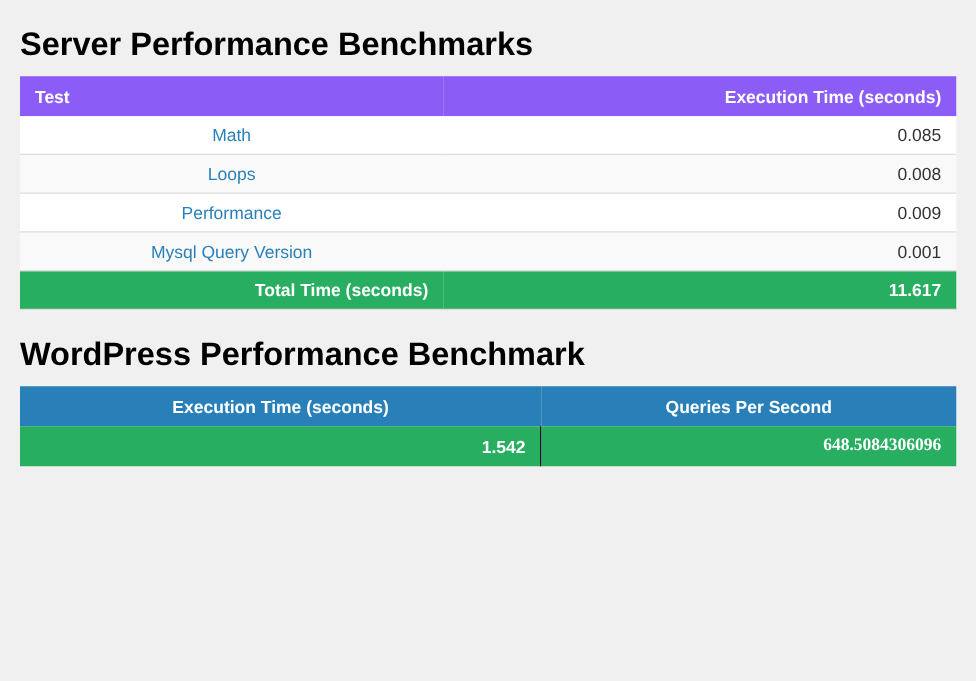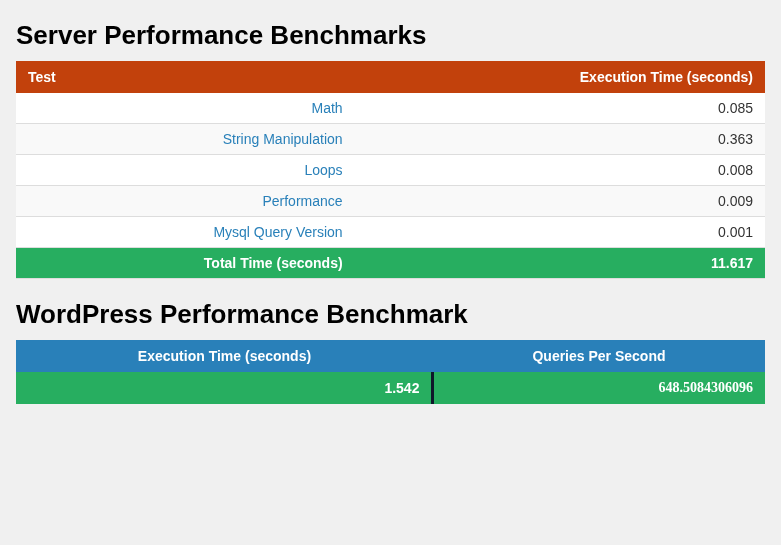--- a/index.html
+++ b/index.html
@@ -24,21 +24,21 @@
       margin-top: 4px;
     }
 
     .benchmark-table {
       width: 100%;
       border-collapse: collapse;
       margin-bottom: 20px;
     }
 
     .benchmark-table th {
-      background-color: #c2410c;
+      background-color: #8b5cf6;
       color: #fff;
       font-weight: bold;
       padding: 8px 12px;
       font-size: 14px;
     }
 
     .benchmark-table th.left {
       text-align: left;
     }
 
@@ -48,21 +48,21 @@
 
     .benchmark-table td {
       padding: 7px 12px;
       font-size: 14px;
       border-bottom: 1px solid #ddd;
       background-color: #fff;
       color: #2980b9;
     }
 
     .benchmark-table td.test-name {
-      text-align: right;
+      text-align: center;
     }
 
     .benchmark-table td.test-value {
       text-align: right;
       color: #333;
     }
 
     .benchmark-table tr:nth-child(even) td {
       background-color: #f9f9f9;
     }
@@ -101,21 +101,21 @@
       padding: 8px 12px;
       font-size: 14px;
       background-color: #27ae60;
       color: #fff;
       font-weight: bold;
       text-align: right;
     }
 
     .wp-table td.left-val {
       text-align: right;
-      border-right: 3px solid #0f172a;
+      border-right: 1px solid #0f172a;
       padding-left: 48px;
     }
 
     .wp-table td.right-val {
       text-align: right;
       font-family: Liberation Serif, serif;
     }
   </style>
 </head>
 <body>
@@ -126,24 +126,20 @@
   <thead>
     <tr>
       <th class="left">Test</th>
       <th class="right">Execution Time (seconds)</th>
     </tr>
   </thead>
   <tbody id="server-table-body">
   <tr>
       <td class="test-name">Math</td>
       <td class="test-value">0.085</td>
-    </tr>
-      <tr>
-      <td class="test-name">String Manipulation</td>
-      <td class="test-value">0.363</td>
     </tr>
       <tr>
       <td class="test-name">Loops</td>
       <td class="test-value">0.008</td>
     </tr>
       <tr>
       <td class="test-name">Performance</td>
       <td class="test-value">0.009</td>
     </tr>
       <tr>

